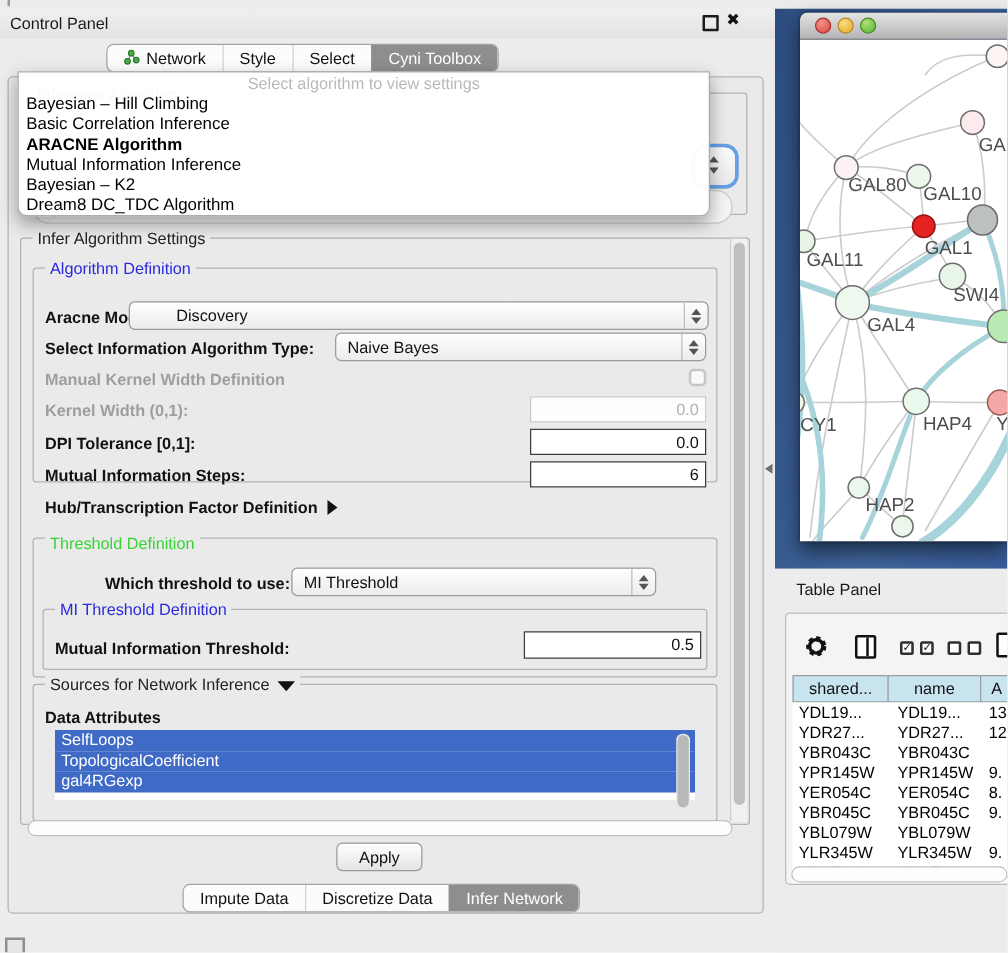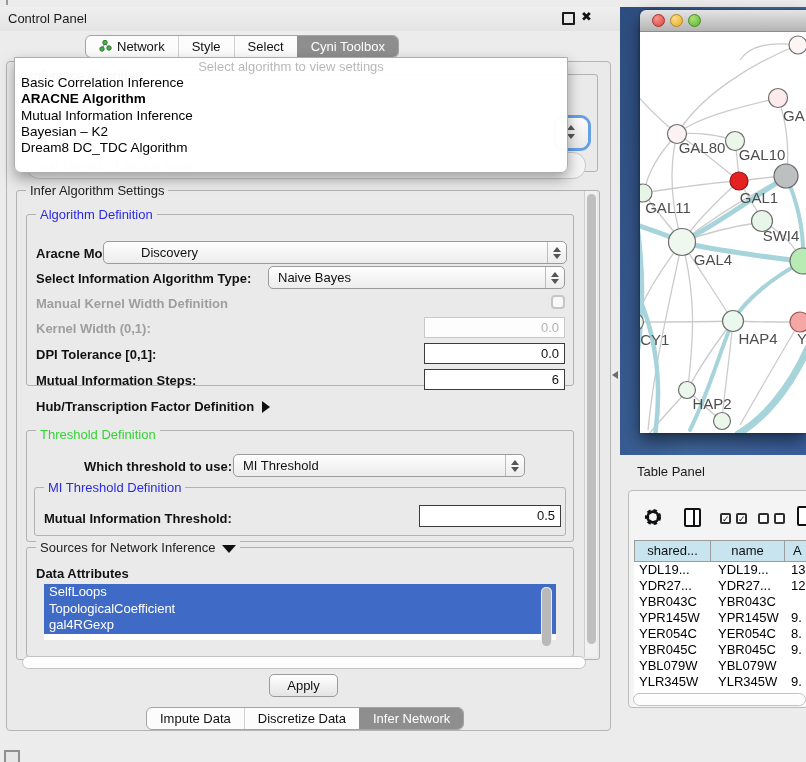--- a/index.html
+++ b/index.html
@@ -126,20 +126,21 @@
   <div class="abs groupbox" style="left:16px;top:74px;width:580px;height:96px;"></div>
   <div class="abs grouplabel" style="left:26px;top:68px;">Inference Algorithm</div>
   <div class="abs" style="left:556px;top:118px;width:32px;height:30px;border-radius:8px;background:linear-gradient(#fbfbfb,#e9e9e9);box-shadow:0 0 0 3px #65a0e4;z-index:4;">
     <div style="position:absolute;left:11px;top:7px;" class="tri-up"></div>
     <div style="position:absolute;left:11px;top:16px;" class="tri-dn"></div>
   </div>
   <div class="abs" style="left:26px;top:152px;width:560px;height:27px;border:1px solid #c9c9c9;border-radius:13px;background:#f4f4f4;color:#aaaaaa;font-size:13px;line-height:25px;padding-left:14px;box-sizing:border-box;z-index:3;white-space:nowrap;overflow:hidden;">gal-filtered.sif default node</div>
 
   <div class="abs popup">
     <div class="ph">Select algorithm to view settings</div>
+    <div class="item">Bayesian – Hill Climbing</div>
     <div class="item">Basic Correlation Inference</div>
     <div class="item bold">ARACNE Algorithm</div>
     <div class="item">Mutual Information Inference</div>
     <div class="item">Bayesian – K2</div>
     <div class="item">Dream8 DC_TDC Algorithm</div>
   </div>
 
   <div class="abs groupbox" style="left:16px;top:190px;width:582px;height:468px;"></div>
   <div class="abs grouplabel" style="left:26px;top:183px;">Infer Algorithm Settings</div>
   <div class="abs vscroll" style="left:584px;top:191px;width:13px;height:466px;">

